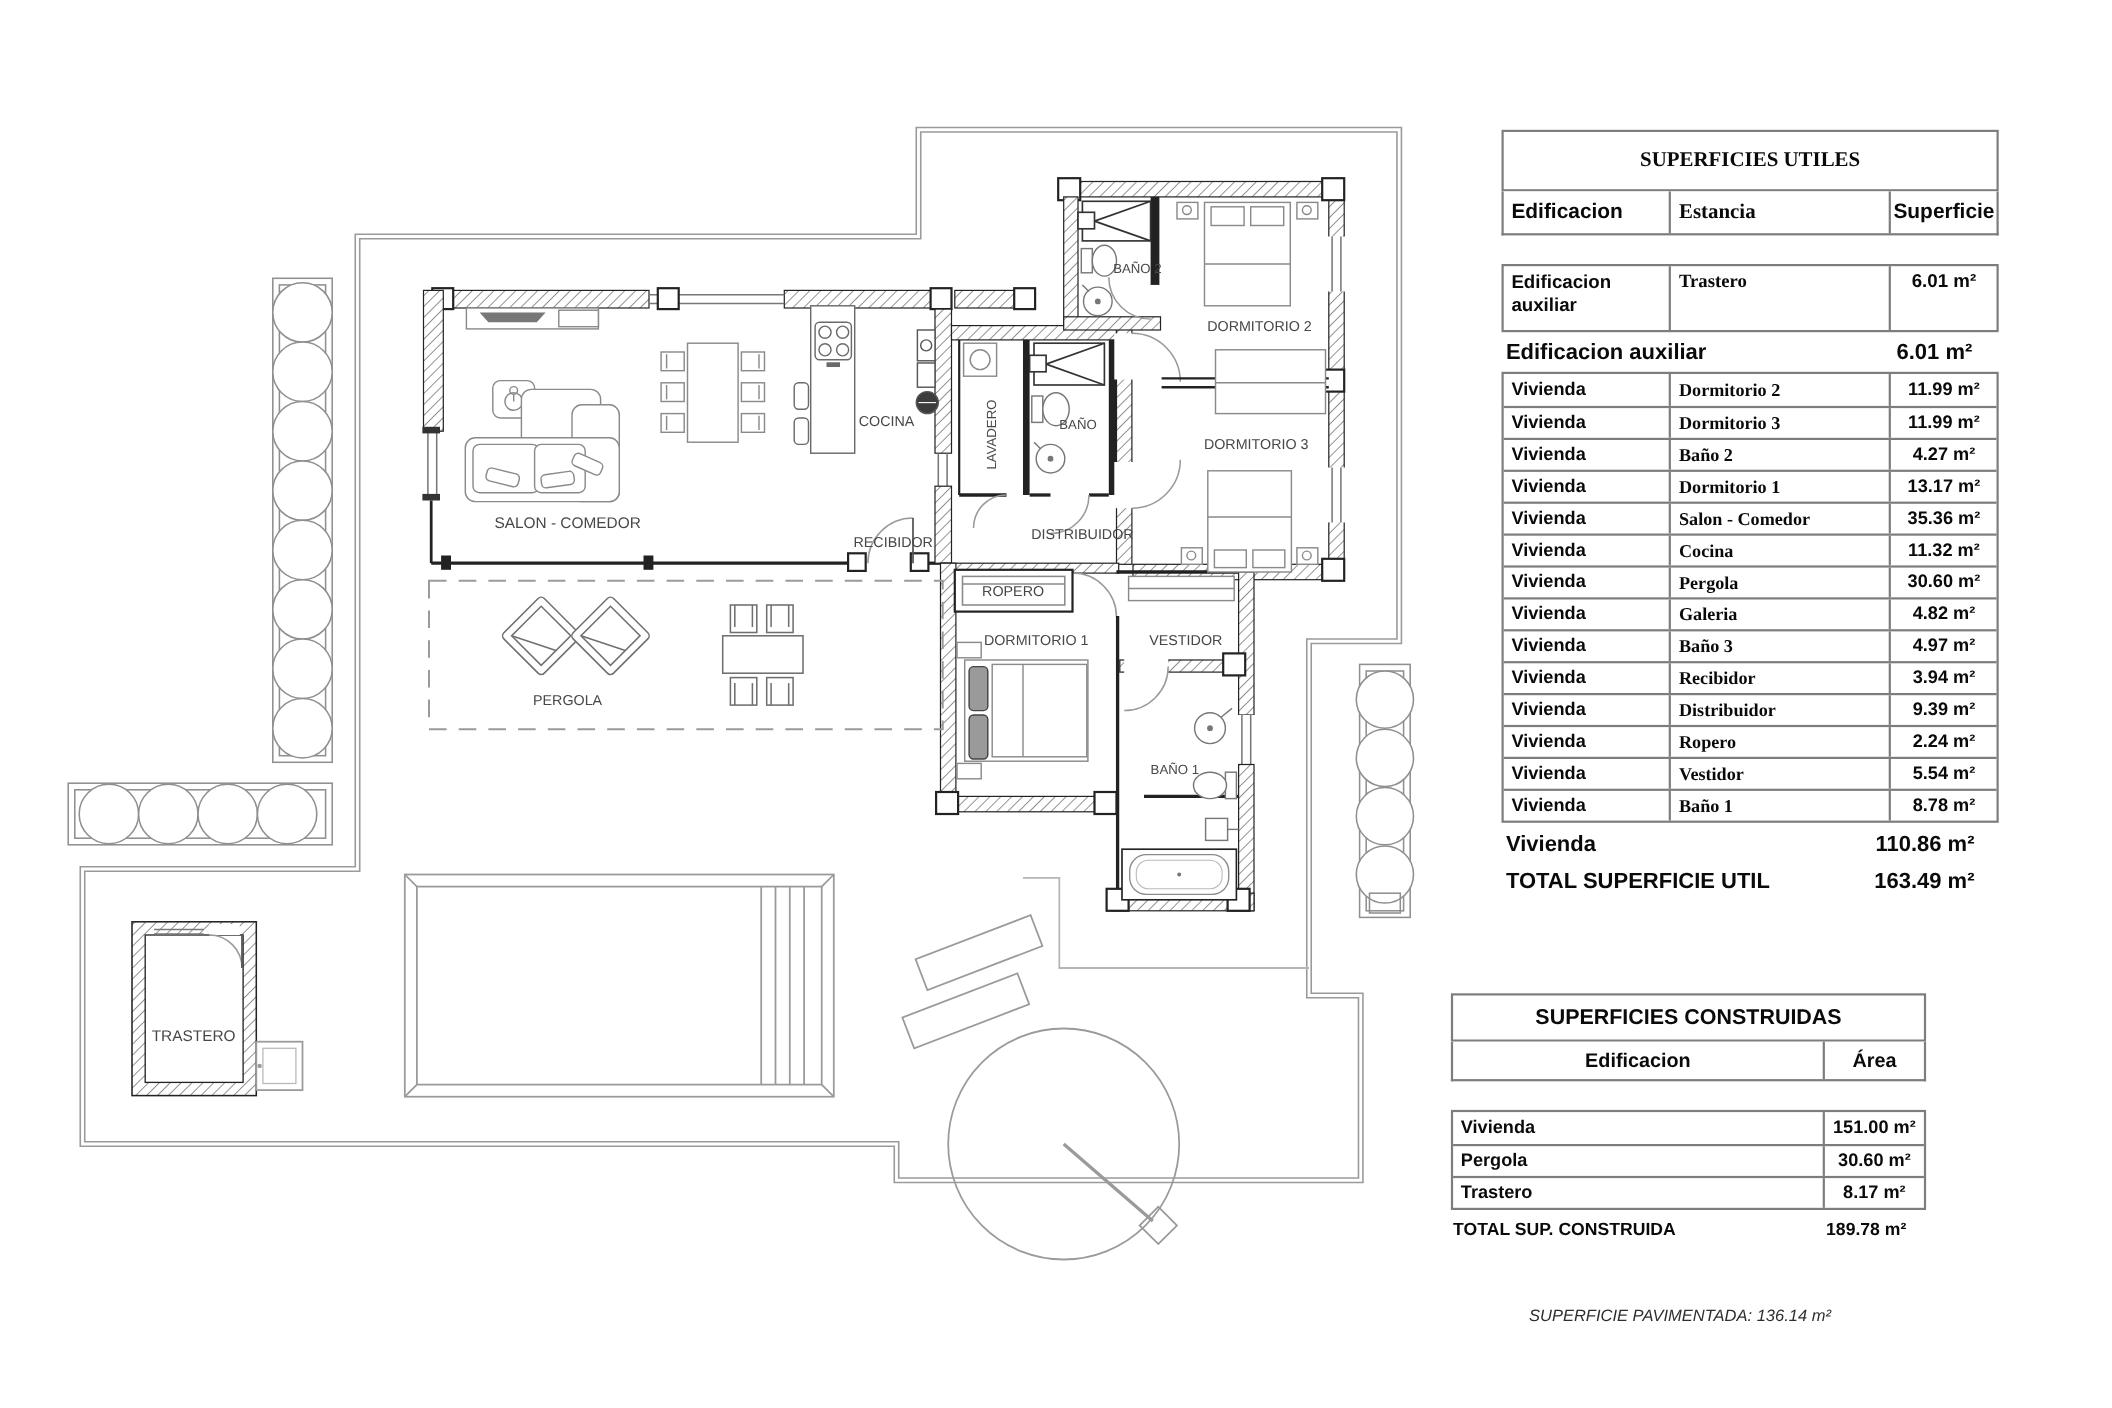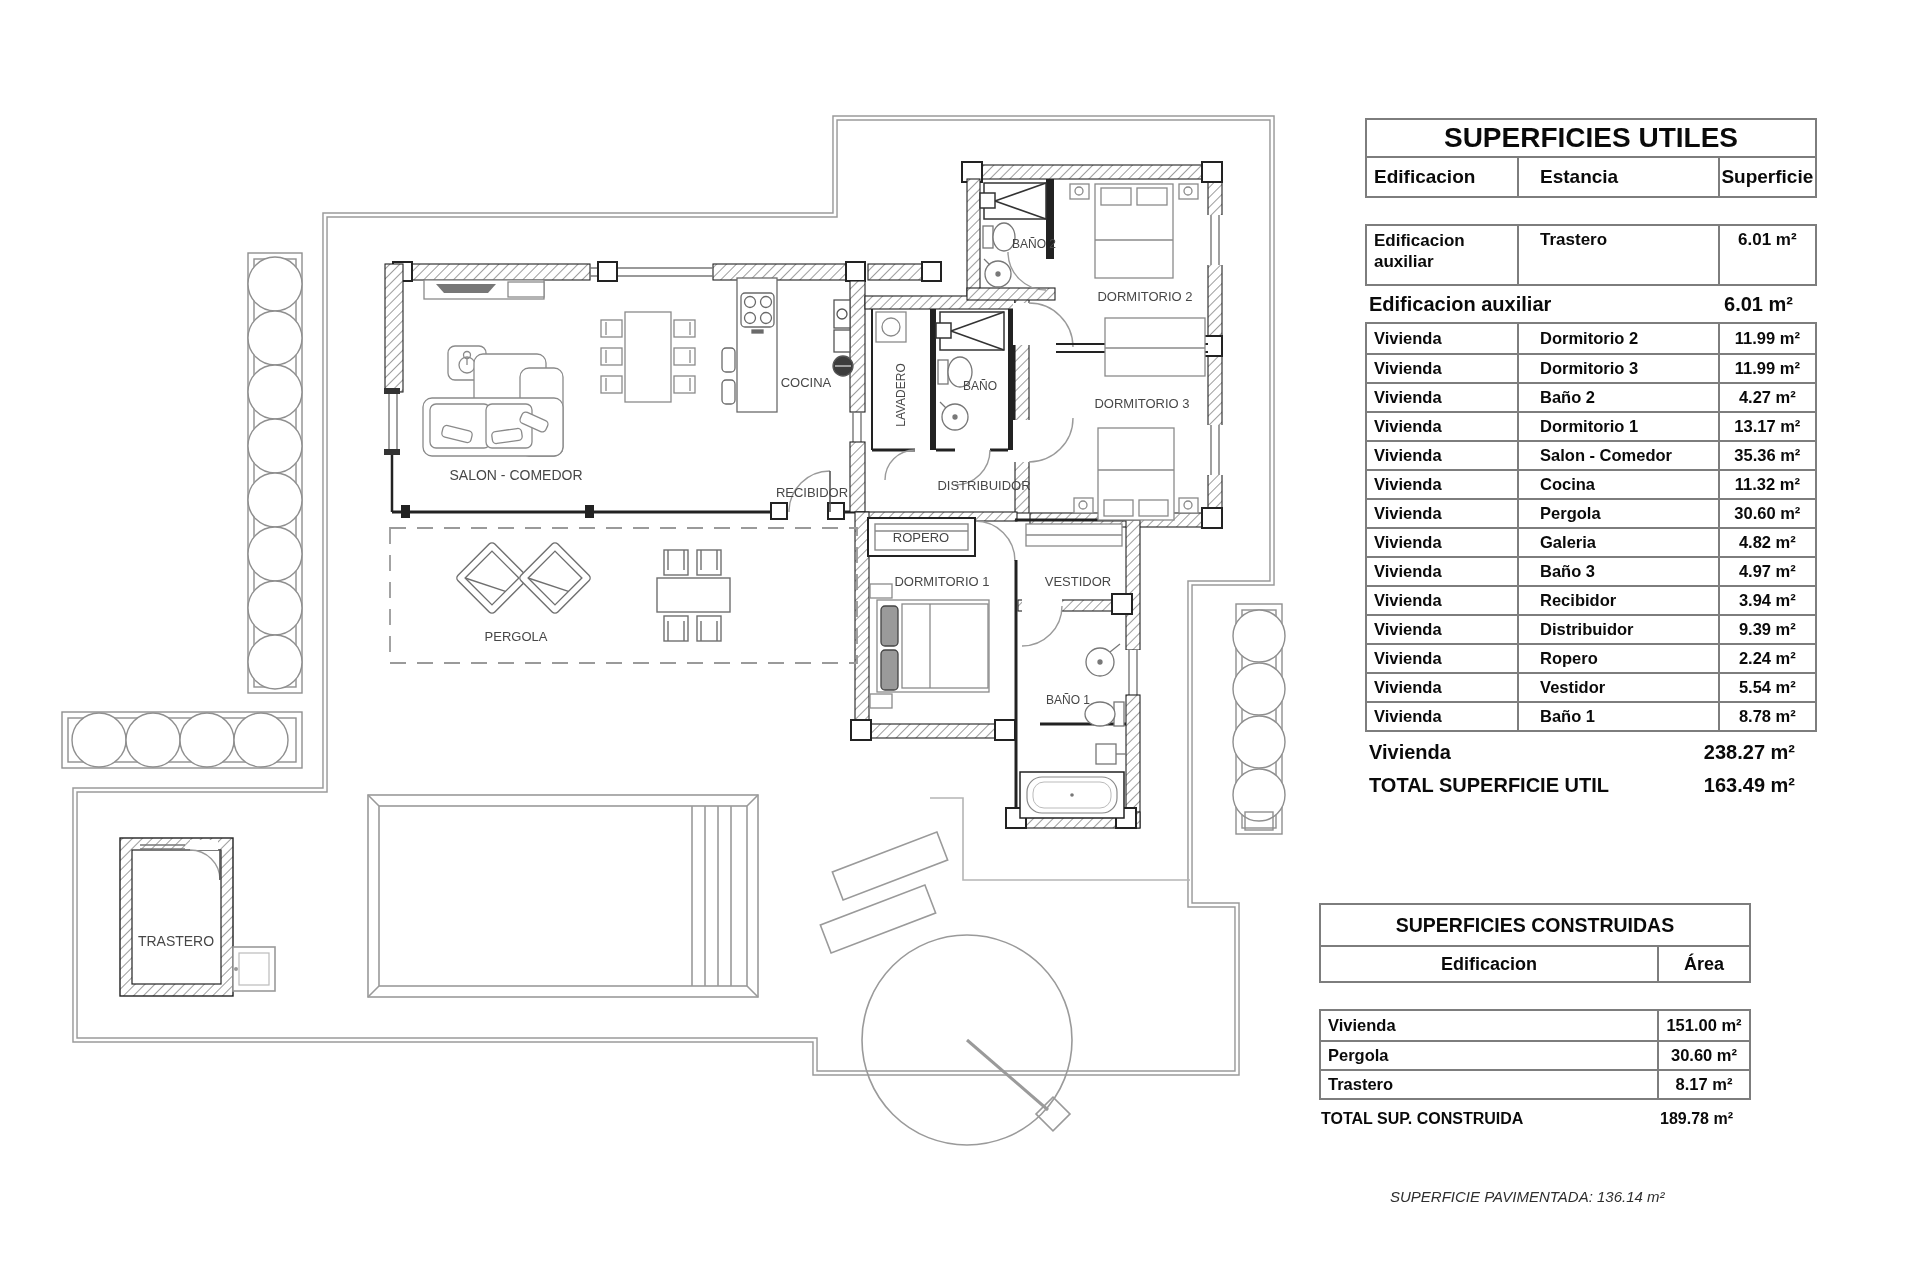--- a/index.html
+++ b/index.html
@@ -9,24 +9,24 @@
   .rlabel{font-family:"Liberation Sans",sans-serif;fill:#474747;}
   
   .tbl{position:absolute;font-weight:bold;color:#0a0a0a;}
   .box{border:2px solid #7d7d7d;box-sizing:border-box;background:#fff;}
   .trow{display:flex;align-items:center;box-sizing:border-box;}
   .c{box-sizing:border-box;height:100%;display:flex;align-items:center;}
   .bl{border-left:2px solid #7d7d7d;}
   .bt{border-top:2px solid #7d7d7d;}
   .center{justify-content:center;}
   .t1{left:1365px;top:118px;width:452px;}
-  .t1 .title{height:40px;font-size:28px;display:flex;align-items:center;justify-content:center;}
+  .t1 .title{height:56px;font-size:19px;display:flex;align-items:center;justify-content:center;font-family:Liberation Serif, serif;}
   .t1 .hdr{height:40px;font-size:19px;border-top:none;}
   .t1 .col1{width:160px;padding-left:7px;}
-  .t1 .col2{width:213px;padding-left:21px;}
+  .t1 .col2{width:213px;padding-left:7px;font-family:Liberation Serif, serif;}
   .t1 .col3{width:104px;justify-content:center;}
   .auxrow{height:62px;font-size:17px;margin-top:26px;align-items:flex-start;}
   .auxrow .c{height:auto;padding-top:4px;}
   .auxrow .col1{line-height:1.25;}
   .subline{display:flex;justify-content:space-between;align-items:center;
            font-size:20px;height:36px;padding:0 24px 0 4px;}
   .vrows{font-size:16.5px;}
   .vrows .trow{height:29px;}
   .totline{display:flex;justify-content:space-between;align-items:center;
            font-size:20px;height:33px;padding:0 22px 0 4px;}
@@ -517,21 +517,21 @@
     </div>
     <div class="trow bt">
       <div class="c col1">Vivienda</div>
       <div class="c col2 bl">Baño 1</div>
       <div class="c col3 bl">8.78 m²</div>
     </div>
   </div>
 
   <div class="totline" style="margin-top:4px;">
     <span>Vivienda</span>
-    <span>238.27 m²</span>
+    <span>110.86 m²</span>
   </div>
   <div class="totline">
     <span>TOTAL SUPERFICIE UTIL</span>
     <span>163.49 m²</span>
   </div>
 </div>
 
 <div class="tbl t2">
   <div class="box title">SUPERFICIES CONSTRUIDAS</div>
   <div class="box hdr trow">

